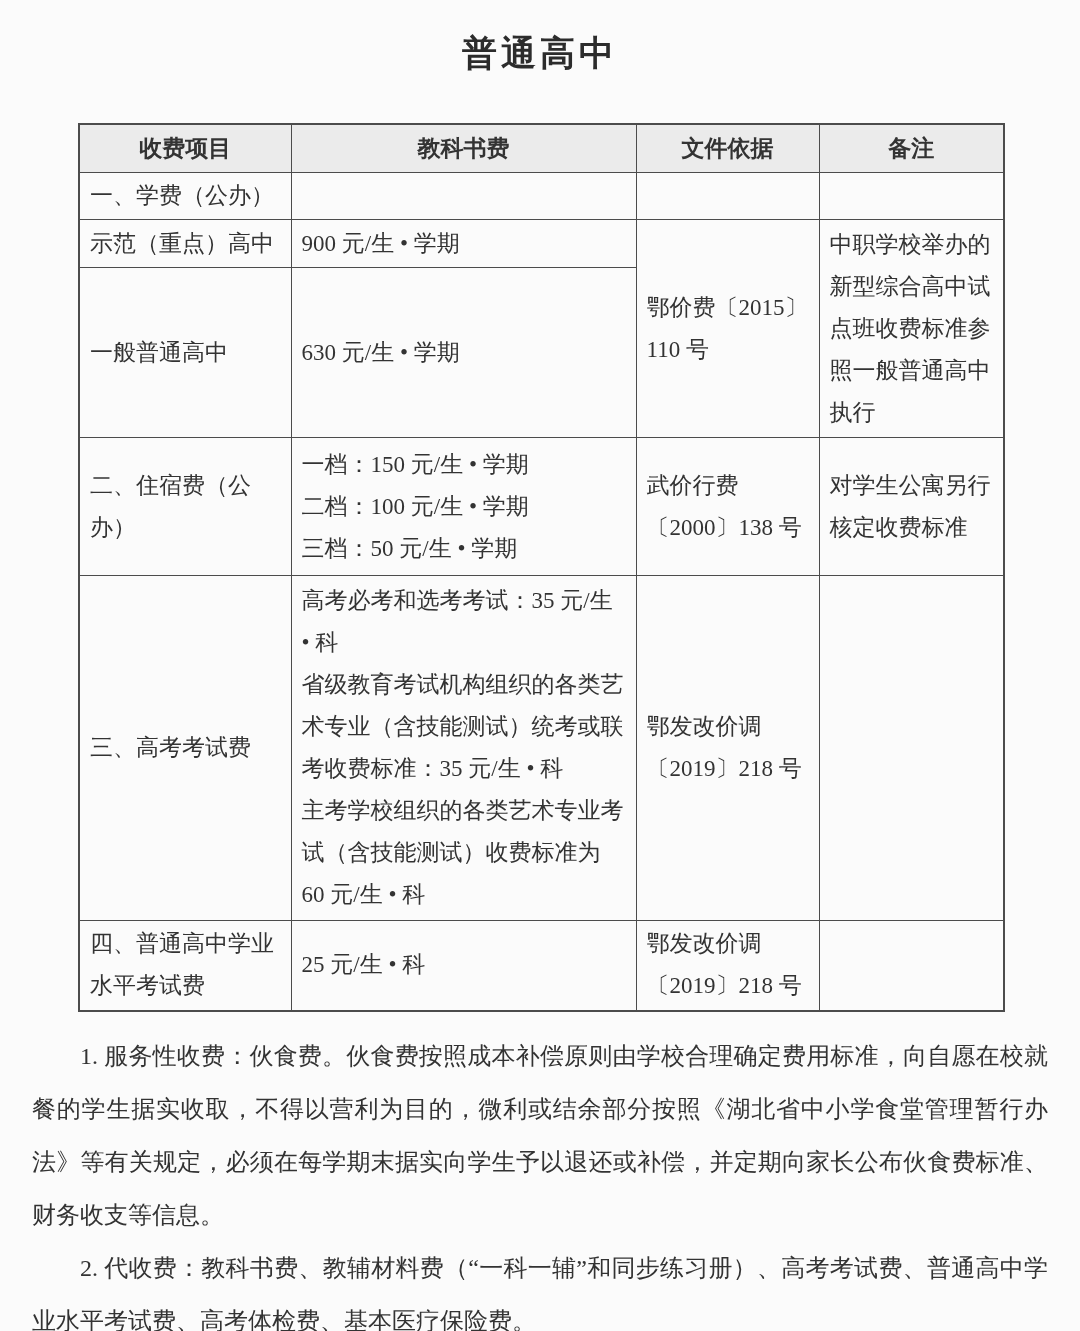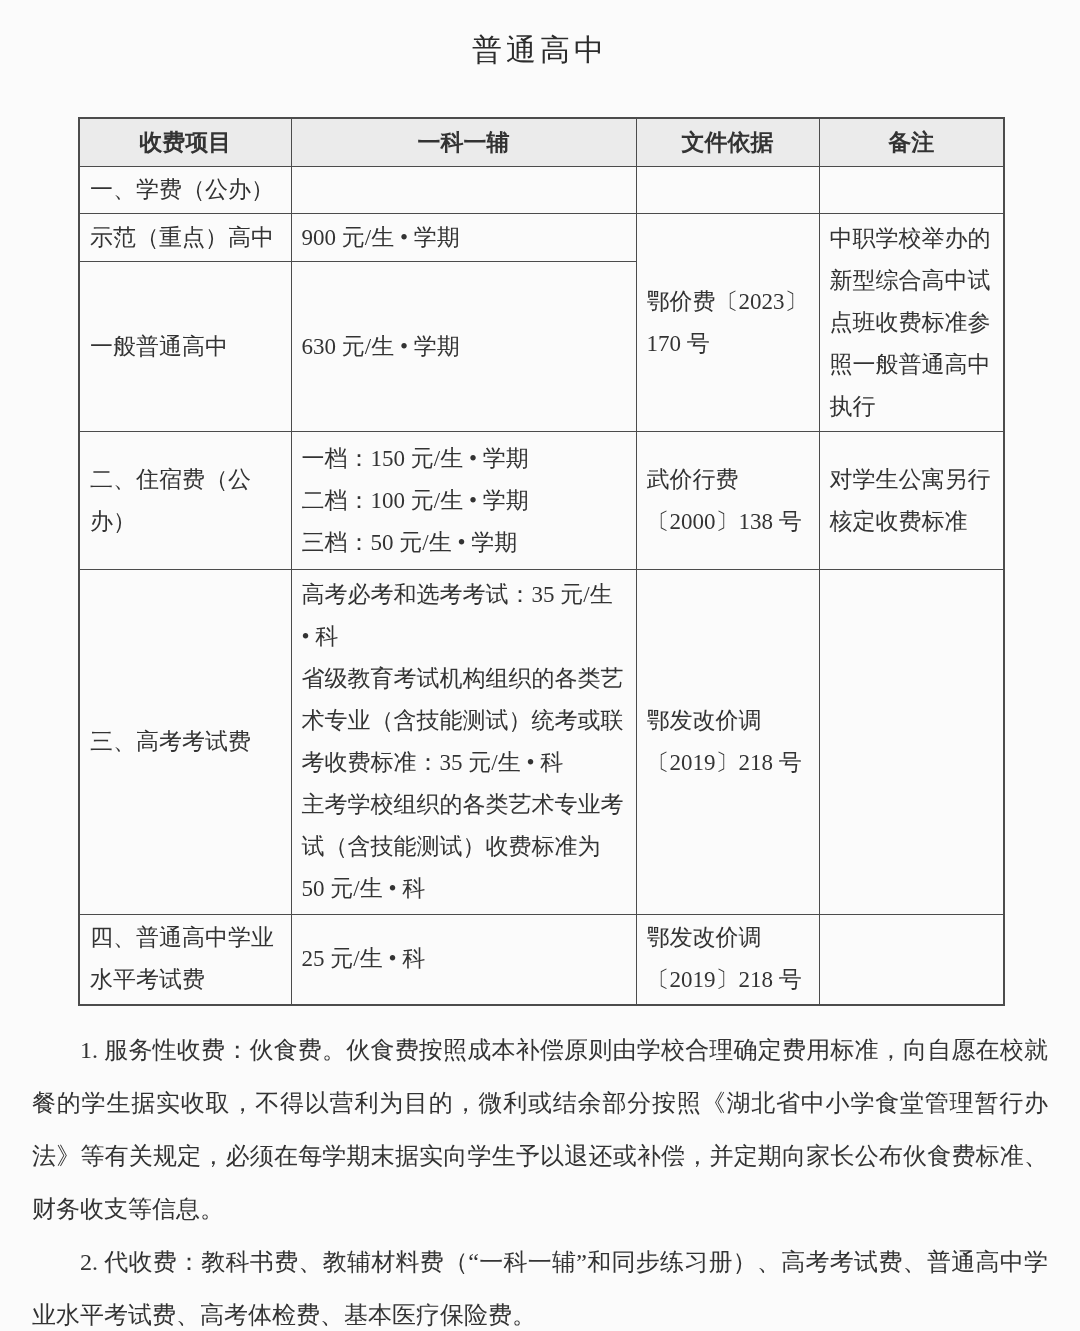--- a/index.html
+++ b/index.html
@@ -13,22 +13,22 @@
     height: 1331px;
     margin: 0 auto;
     background: #fbfbfb;
     overflow: hidden;
     font-family: "Liberation Serif", "DejaVu Serif", serif;
     color: #333333;
   }
   .page-title {
     padding-top: 30px;
     text-align: center;
-    font-size: 30px;
-    font-weight: normal;
+    font-size: 35px;
+    font-weight: bold;
     letter-spacing: 4px;
     color: #2c2c2c;
   }
   table.fee-table {
     margin: 46px 0 0 78px;
     width: 925px;
     border-collapse: collapse;
     table-layout: fixed;
     border: 2px solid #4c4c4c;
   }
@@ -84,34 +84,34 @@
   <table class="fee-table">
     <colgroup>
       <col style="width:212px">
       <col style="width:345px">
       <col style="width:183px">
       <col style="width:185px">
     </colgroup>
     <tbody>
         <tr>
       <th>收费项目</th>
-      <th>一科一辅</th>
+      <th>教科书费</th>
       <th>文件依据</th>
       <th>备注</th>
     </tr>
     <tr class="r-tuition-header">
       <td>一、学费（公办）</td>
       <td></td>
       <td></td>
       <td></td>
     </tr>
     <tr class="r-model">
       <td>示范（重点）高中</td>
       <td>900 元/生 • 学期</td>
-      <td rowspan="2">鄂价费〔2023〕170 号</td>
+      <td rowspan="2">鄂价费〔2015〕110 号</td>
       <td rowspan="2">中职学校举办的新型综合高中试点班收费标准参照一般普通高中执行</td>
     </tr>
     <tr class="r-general">
       <td>一般普通高中</td>
       <td>630 元/生 • 学期</td>
     </tr>
     <tr class="r-lodging">
       <td>二、住宿费（公办）</td>
       <td>
         <span class="cell-line">一档：150 元/生 • 学期</span>
@@ -119,21 +119,21 @@
         <span class="cell-line">三档：50 元/生 • 学期</span>
       </td>
       <td>武价行费〔2000〕138 号</td>
       <td>对学生公寓另行核定收费标准</td>
     </tr>
     <tr class="r-gaokao">
       <td>三、高考考试费</td>
       <td>
         <span class="cell-para">高考必考和选考考试：35 元/生 • 科</span>
         <span class="cell-para">省级教育考试机构组织的各类艺术专业（含技能测试）统考或联考收费标准：35 元/生 • 科</span>
-        <span class="cell-para">主考学校组织的各类艺术专业考试（含技能测试）收费标准为 50 元/生 • 科</span>
+        <span class="cell-para">主考学校组织的各类艺术专业考试（含技能测试）收费标准为 60 元/生 • 科</span>
       </td>
       <td>鄂发改价调〔2019〕218 号</td>
       <td></td>
     </tr>
     <tr class="r-academic">
       <td>四、普通高中学业水平考试费</td>
       <td>25 元/生 • 科</td>
       <td>鄂发改价调〔2019〕218 号</td>
       <td></td>
     </tr>

